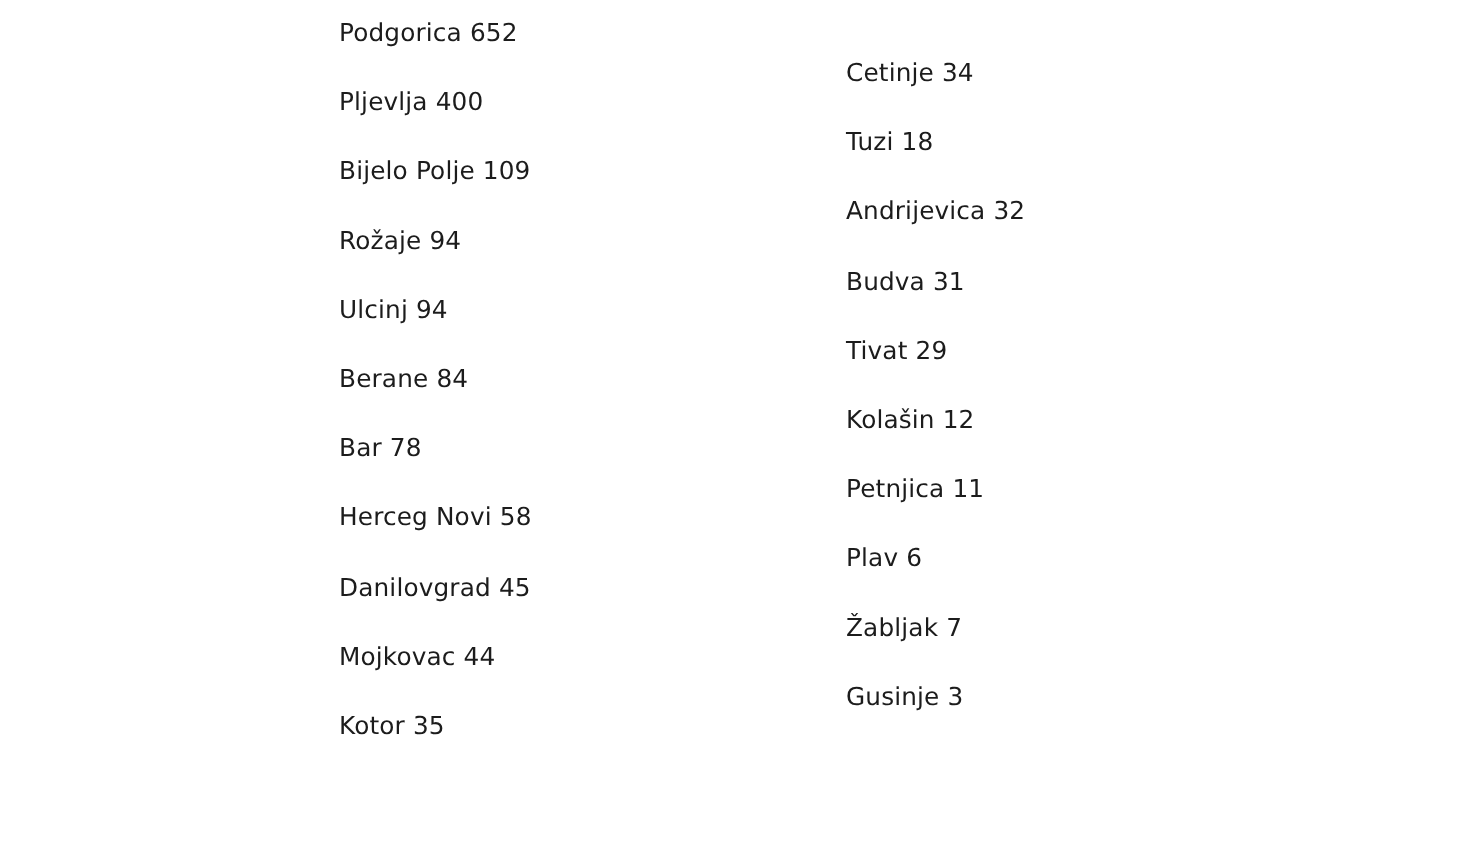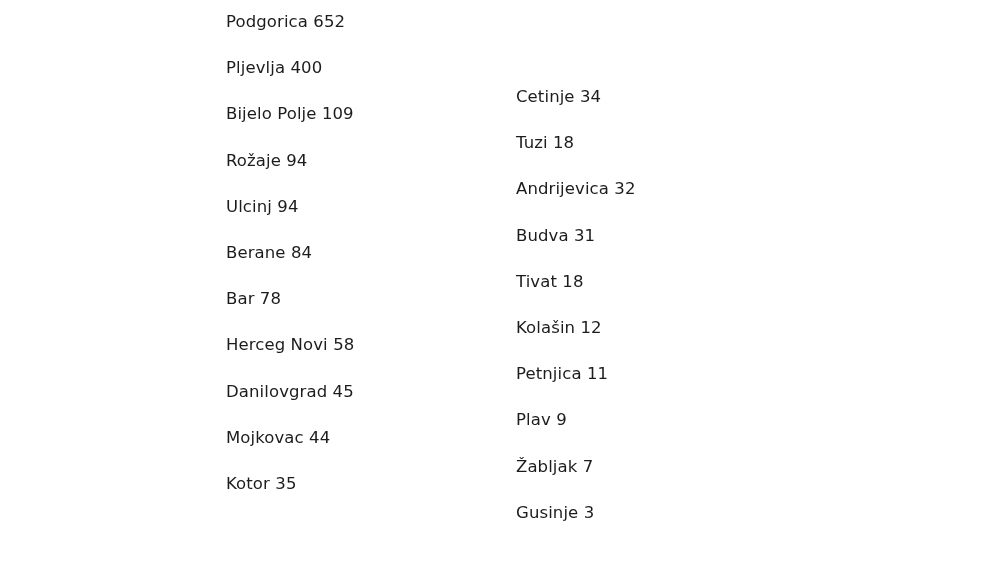--- a/index.html
+++ b/index.html
@@ -22,23 +22,22 @@
   }
   .column {
     position: absolute;
     top: 0;
   }
   .column-left {
     left: 226px;
     top: 14px;
   }
   .column-right {
-    left: 516px;
+    left: 564px;
     top: 41px;
-    margin-top: 48px;
   }
   .entry {
     font-size: 16.5px;
     line-height: 1;
     color: #1c1c1c;
     white-space: nowrap;
     height: 46.2px;
     display: flex;
     align-items: flex-start;
     letter-spacing: 0.1px;
@@ -95,30 +94,30 @@
     <div class="entry">
       <span class="label">Tuzi 18</span>
     </div>
     <div class="entry">
       <span class="label">Andrijevica 32</span>
     </div>
     <div class="entry">
       <span class="label">Budva 31</span>
     </div>
     <div class="entry">
-      <span class="label">Tivat 18</span>
+      <span class="label">Tivat 29</span>
     </div>
     <div class="entry">
       <span class="label">Kolašin 12</span>
     </div>
     <div class="entry">
       <span class="label">Petnjica 11</span>
     </div>
     <div class="entry">
-      <span class="label">Plav 9</span>
+      <span class="label">Plav 6</span>
     </div>
     <div class="entry">
       <span class="label">Žabljak 7</span>
     </div>
     <div class="entry">
       <span class="label">Gusinje 3</span>
     </div>
   </div>
 
 </div>

